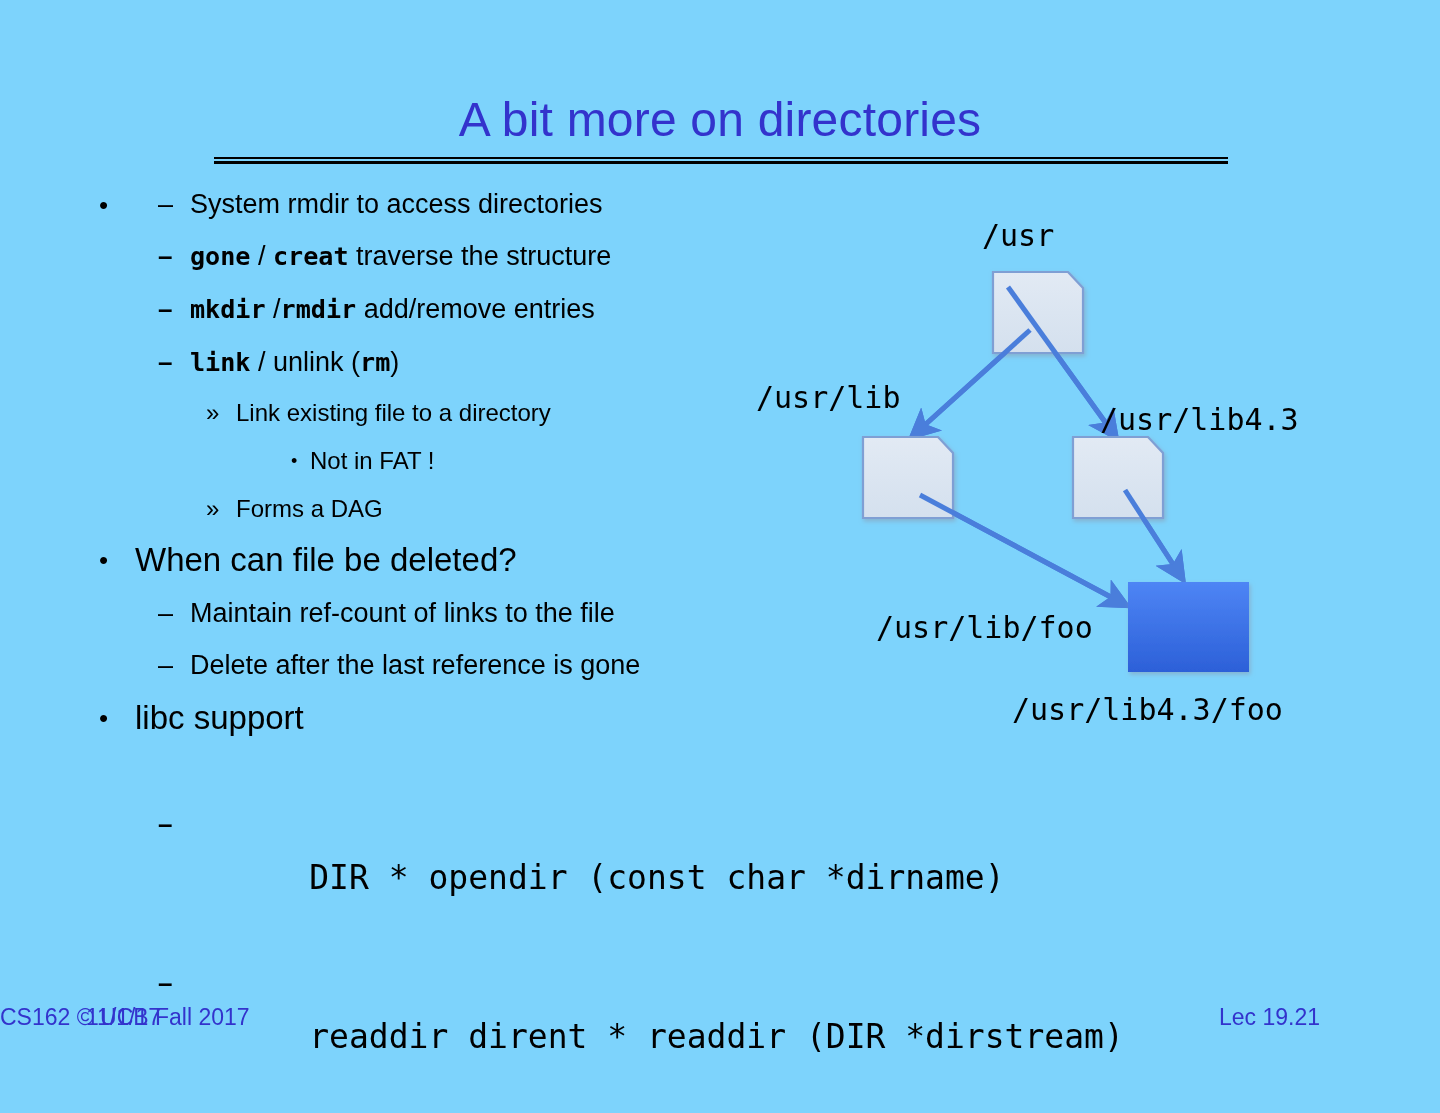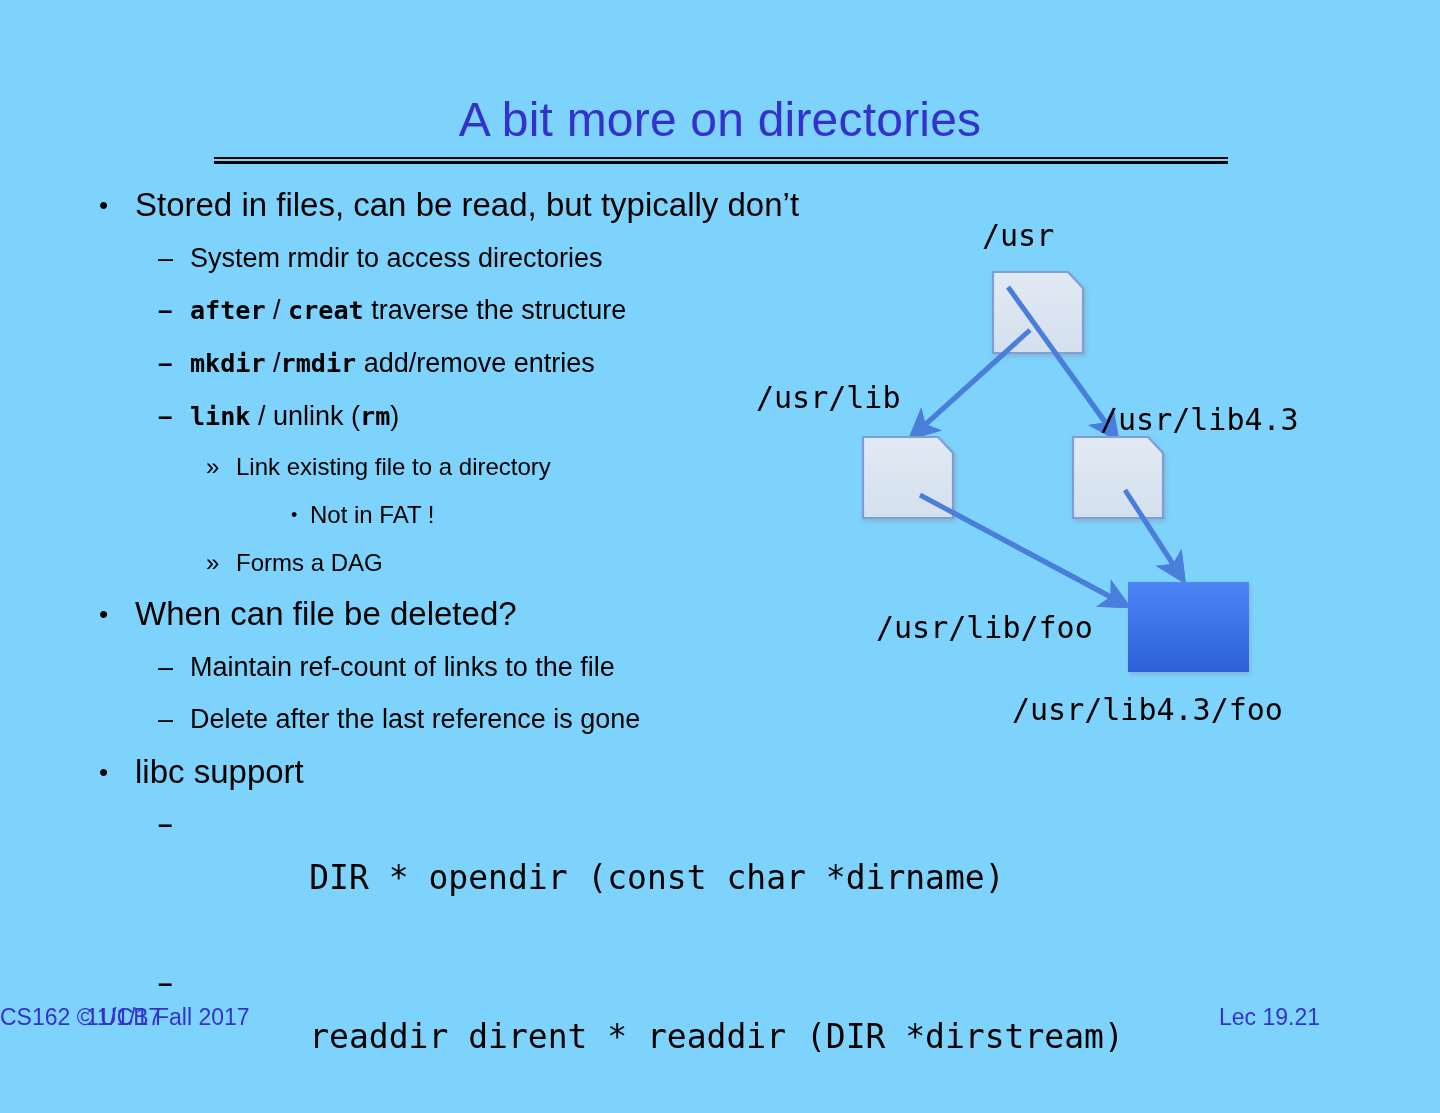--- a/index.html
+++ b/index.html
@@ -189,29 +189,29 @@
 
   <div id="slide-title">A bit more on directories</div>
   <div id="title-rule">
     <div class="r1"></div>
     <div class="r2"></div>
   </div>
 
   <div id="body">
 
     <div class="line lvl1">
-      <span class="mk">•</span><span>Stored in files, can be read, but typically don’t</span>
+      <span class="mk">•</span>
     </div>
 
     <div class="line lvl2">
       <span class="mk">–</span><span>System rmdir to access directories</span>
     </div>
 
     <div class="line lvl2 code">
-      <span class="mk">–</span><span class="mono">after</span><span> / </span><span class="mono">creat</span><span> traverse the structure</span>
+      <span class="mk">–</span><span class="mono">gone</span><span> / </span><span class="mono">creat</span><span> traverse the structure</span>
     </div>
 
     <div class="line lvl2 code">
       <span class="mk">–</span><span class="mono">mkdir</span><span> /</span><span class="mono">rmdir</span><span> add/remove entries</span>
     </div>
 
     <div class="line lvl2 code">
       <span class="mk">–</span><span class="mono">link</span><span> / unlink (</span><span class="mono">rm</span><span>)</span>
     </div>
 

